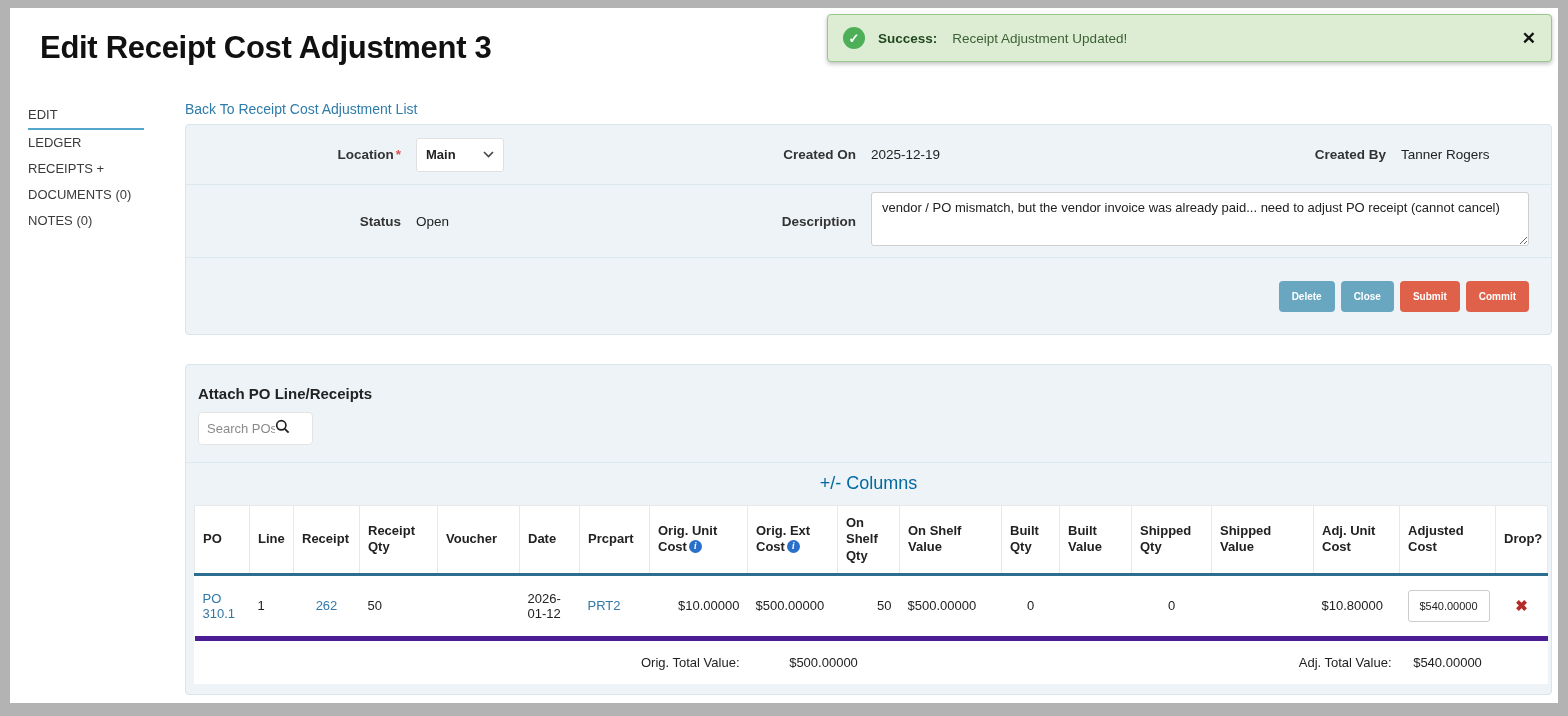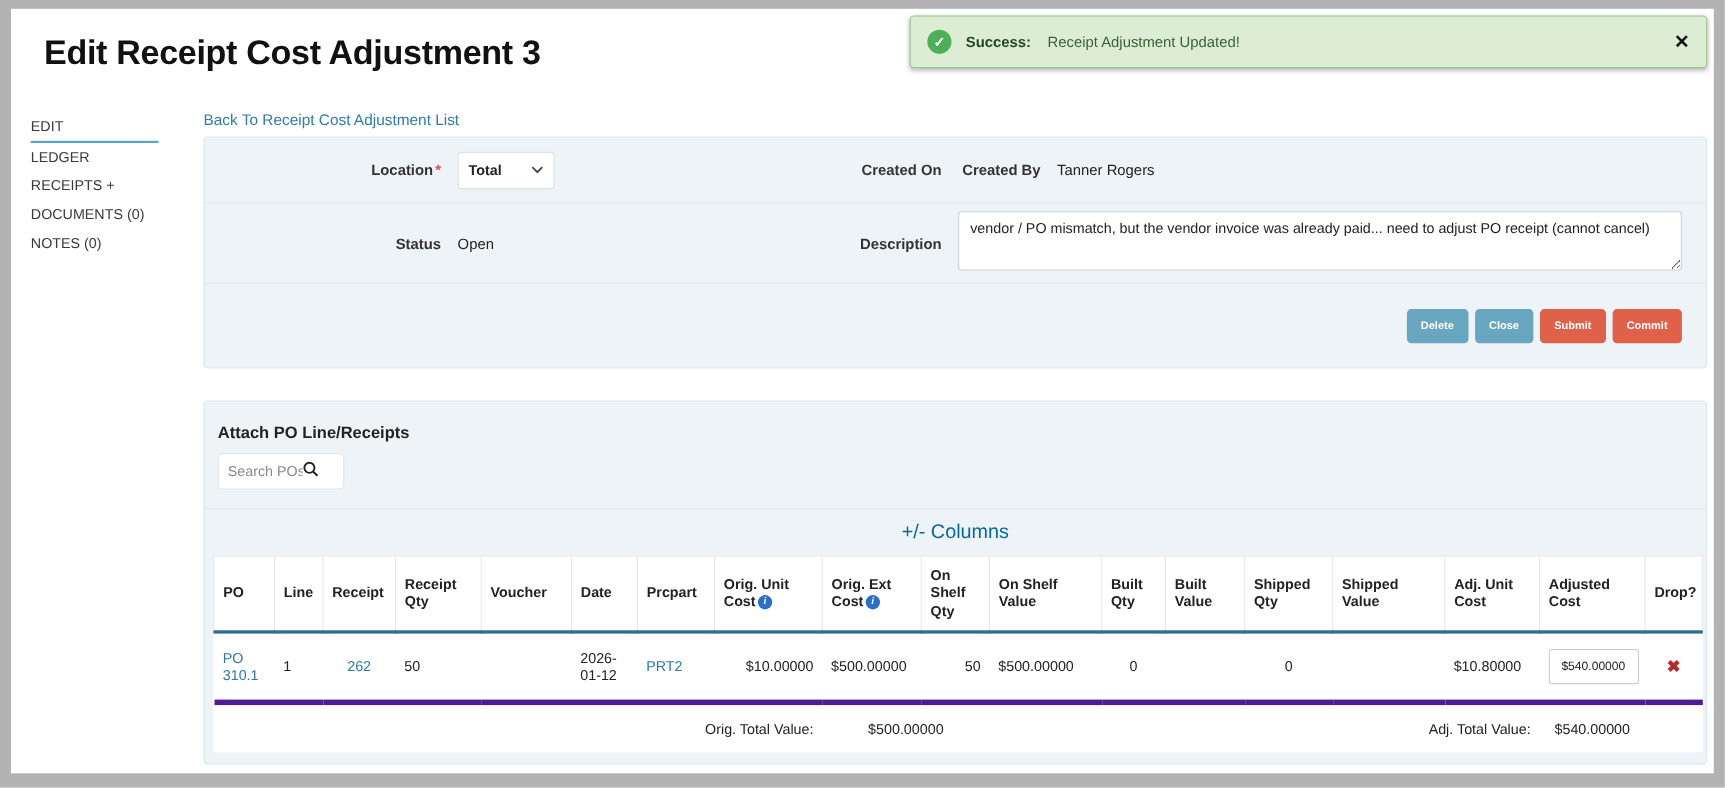--- a/index.html
+++ b/index.html
@@ -173,29 +173,30 @@
 
     <div class="content">
       <span class="back-link">Back To Receipt Cost Adjustment List</span>
 
       
       <div class="panel">
         <div class="form-row fr1">
           <div class="c-lbl1 lbl"><span>Location</span><span class="req">*</span></div>
           <div class="c-fld1">
             <div class="select">
-              <span>Total</span>
+              <span>Main</span>
               <span class="chev">
                 <svg width="11" height="7" viewBox="0 0 11 7">
                     <polyline points="1,1 5.5,5.5 10,1" fill="none" stroke="#444" stroke-width="1.6"></polyline>
                   </svg>
               </span>
             </div>
           </div>
           <div class="c-lbl2 lbl">Created On</div>
+          <div class="c-fld2 val">2025-12-19</div>
           <div class="c-lbl3 lbl">Created By</div>
           <div class="c-fld3 val">Tanner Rogers</div>
         </div>
 
         <div class="form-row fr2">
           <div class="c-lbl1 lbl">Status</div>
           <div class="c-fld1 val">Open</div>
           <div class="c-lbl2 lbl">Description</div>
           <div class="desc-wrap">
             <textarea class="desc-area" style="">vendor / PO mismatch, but the vendor invoice was already paid... need to adjust PO receipt (cannot cancel)</textarea>

